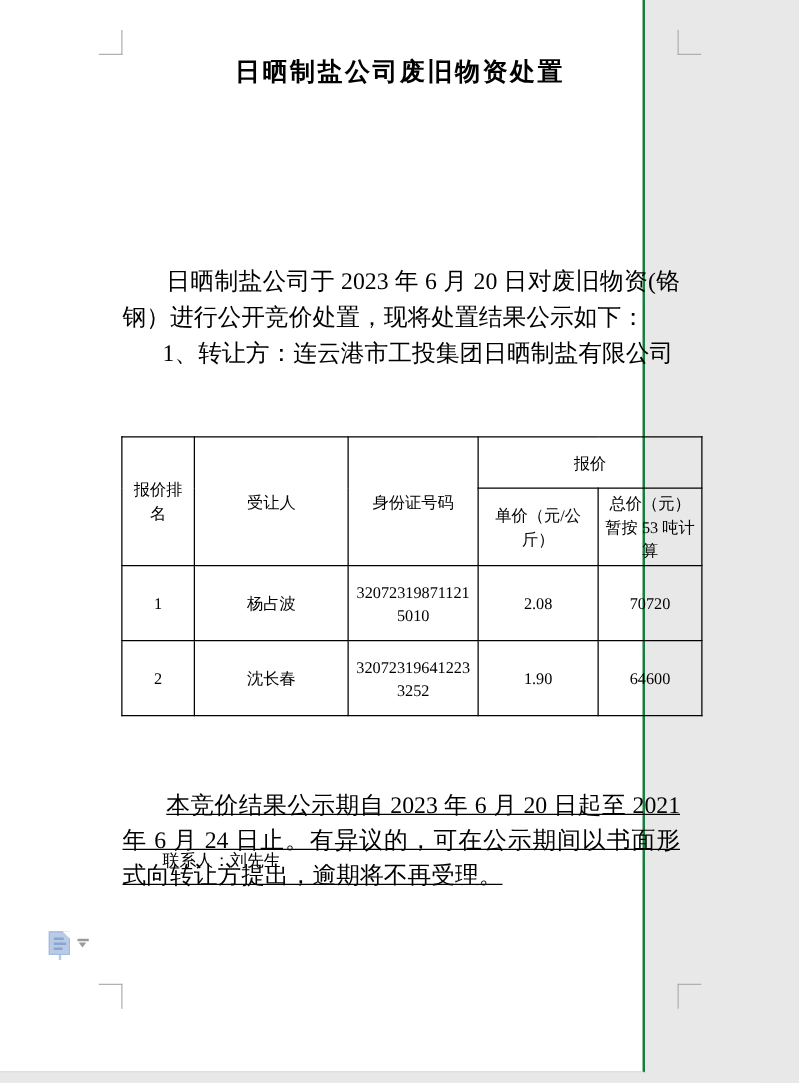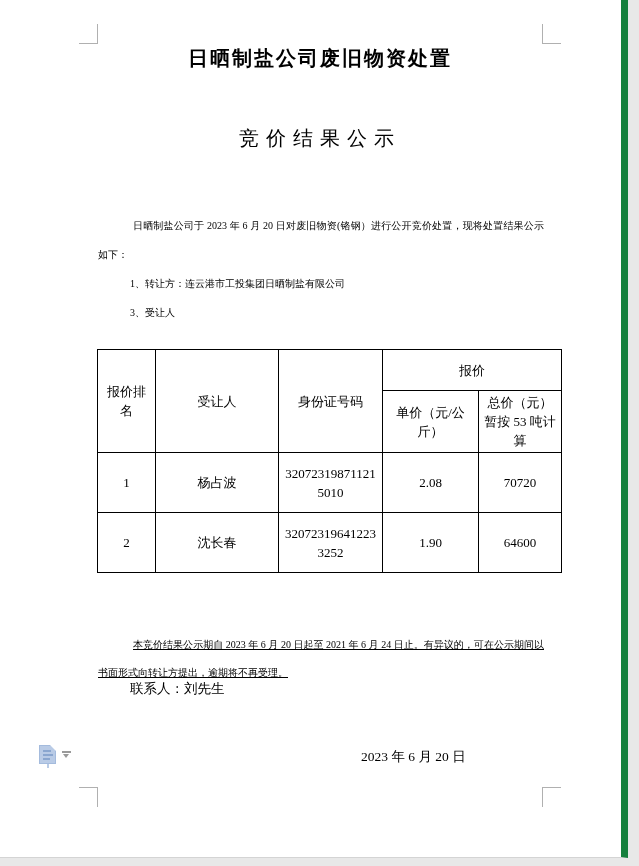--- a/index.html
+++ b/index.html
@@ -7,23 +7,23 @@
   body { font-family: "Liberation Serif", "DejaVu Serif", serif; color: #000; }
 
   .viewport {
     position: relative;
     width: 639px; height: 866px;
     background: #e8e8e8;
     overflow: hidden;
   }
   .page {
     position: absolute; left: 0; top: 0;
-    width: 628px; height: 858px;
+    width: 516px; height: 858px;
     background: #ffffff;
-    border-right: 7px solid #15803d;
+    border-right: 2px solid #15803d;
     border-bottom: 1px solid #d4d4d4;
   }
 
   
   .cropmark { position: absolute; width: 19px; height: 20px; }
   .cropmark.tl { left: 79px; top: 24px;  border-right: 1px solid #b0b0b0; border-bottom: 1px solid #b0b0b0; }
   .cropmark.tr { left: 542px; top: 24px; border-left: 1px solid #b0b0b0;  border-bottom: 1px solid #b0b0b0; }
   .cropmark.bl { left: 79px; top: 787px; border-right: 1px solid #b0b0b0; border-top: 1px solid #b0b0b0; }
   .cropmark.br { left: 542px; top: 787px; border-left: 1px solid #b0b0b0; border-top: 1px solid #b0b0b0; }
 
@@ -31,21 +31,21 @@
     position: absolute; left: 98px; top: 45px; width: 444px;
     font-size: 20px; font-weight: bold; letter-spacing: 2px;
     text-align: center; line-height: 26px;
   }
   .doc-subtitle {
     position: absolute; left: 98px; top: 124px; width: 444px;
     font-size: 20px; letter-spacing: 7px;
     text-align: center; line-height: 28px;
   }
 
-  .body-block { position: absolute; left: 98px; width: 446px; font-size: 10px; line-height: 29px; text-align: justify; }
+  .body-block { position: absolute; left: 98px; width: 446px; font-size: 19px; line-height: 29px; text-align: justify; }
   .intro-block { top: 211px; }
   .intro-p { text-indent: 35px; }
   .intro-item { padding-left: 32px; }
 
   .result-block { top: 572px; line-height: 28px; }
   .result-p { text-indent: 35px; }
   .notice-block { top: 631px; line-height: 28px; }
   .notice-p { text-indent: 35px; text-decoration: underline; }
   .u { text-decoration: underline; text-underline-offset: 3px; }
 
@@ -104,26 +104,24 @@
 
 <div class="viewport">
   <div class="page">
 
     <div class="cropmark tl"></div>
     <div class="cropmark tr"></div>
     <div class="cropmark bl"></div>
     <div class="cropmark br"></div>
 
     <div class="doc-title">日晒制盐公司废旧物资处置</div>
-    <div class="doc-subtitle">竞价结果公示</div>
 
     <div class="body-block intro-block">
       <div class="intro-p">日晒制盐公司于 2023 年 6 月 20 日对废旧物资(铬钢）进行公开竞价处置，现将处置结果公示如下：</div>
       <div class="intro-item">1、转让方：连云港市工投集团日晒制盐有限公司</div>
-      <div class="intro-item">3、受让人</div>
     </div>
 
     <table class="bid-table">
       <colgroup>
         <col style="width:58px">
           <col style="width:123px">
           <col style="width:104px">
           <col style="width:96px">
           <col style="width:83px">
       </colgroup>
@@ -154,21 +152,20 @@
       </tr>
     </tbody>
       </table>
 
 
     <div class="body-block notice-block">
       <div class="notice-p">本竞价结果公示期自 2023 年 6 月 20 日起至 2021 年 6 月 24 日止。有异议的，可在公示期间以书面形式向转让方提出，逾期将不再受理。</div>
     </div>
 
     <div class="contact-line contact-person">联系人：刘先生</div>
-    <div class="doc-date">2023 年 6 月 20 日</div>
 
     <div class="paste-widget">
       <div class="paste-doc">
         <div class="fold"></div>
         <div class="line l1"></div>
         <div class="line l2"></div>
         <div class="line l3"></div>
         <div class="tail"></div>
       </div>
       <div class="paste-arrow">

